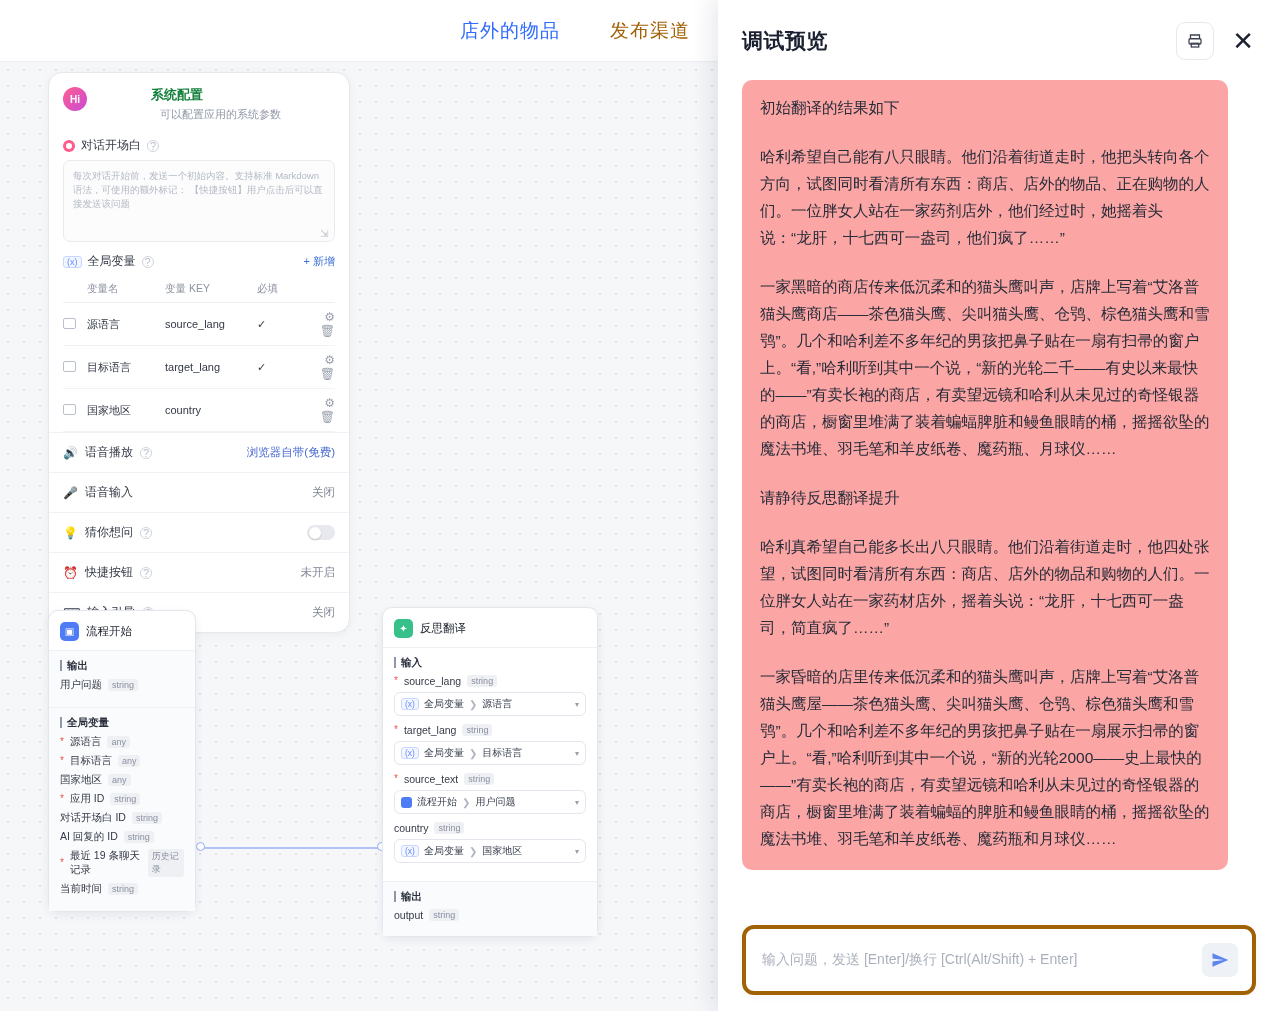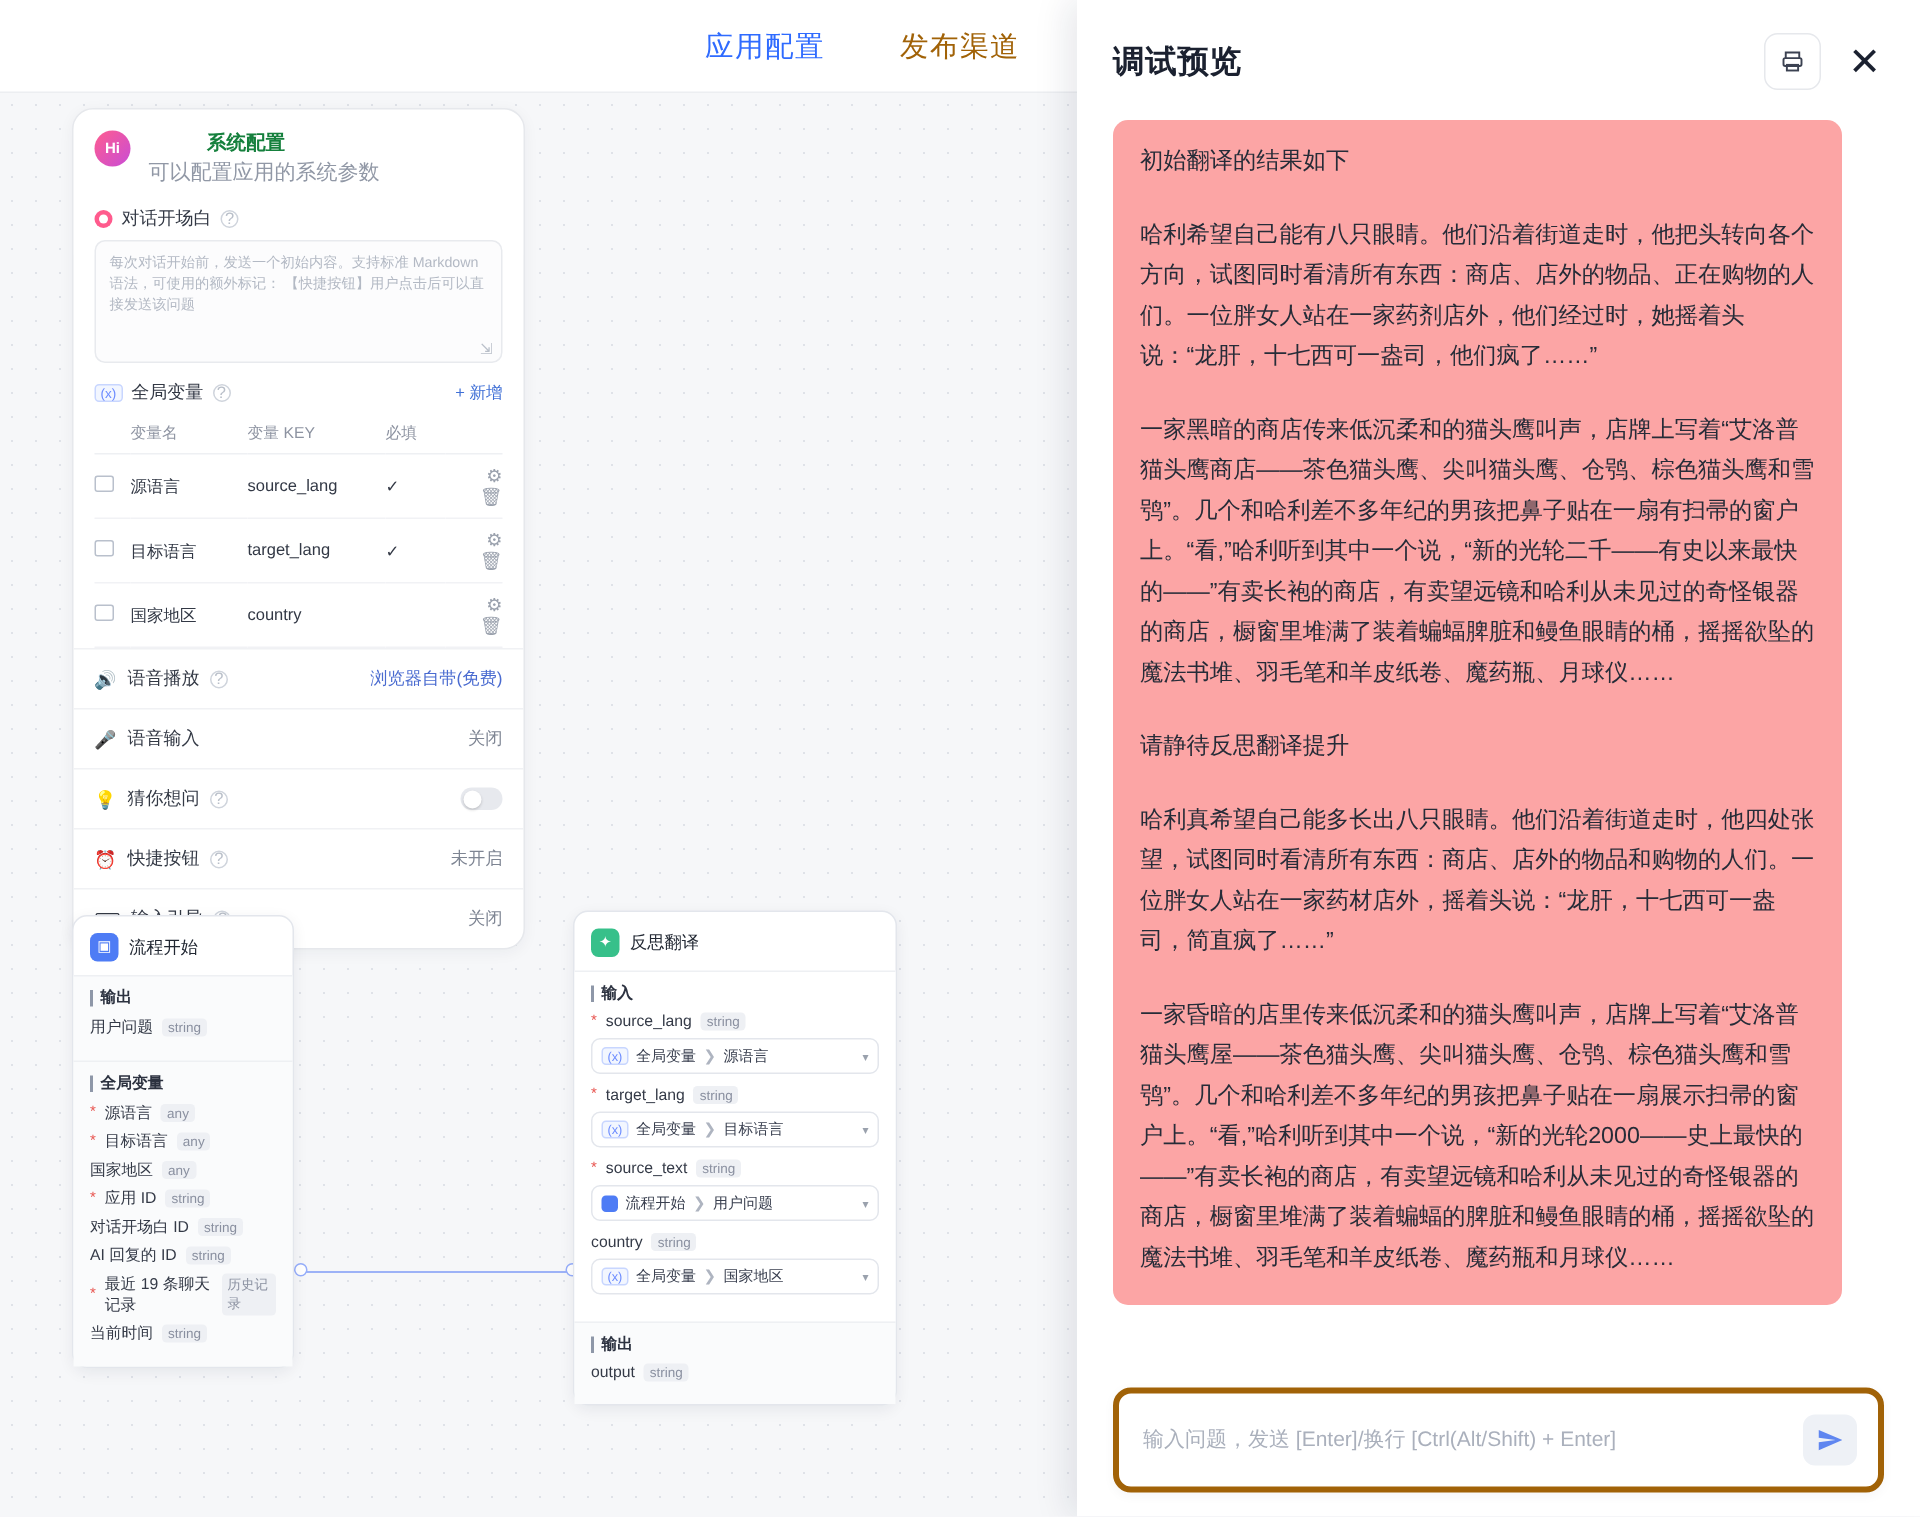--- a/index.html
+++ b/index.html
@@ -38,30 +38,30 @@
   .card {
     position: absolute;
     background: #fff;
     border: 1px solid #e6e8ec;
     border-radius: 12px;
     box-shadow: 0 2px 10px rgba(20,30,60,.05);
   }
 
   
   #sys-card { left: 48px; top: 10px; width: 302px; border-radius: 14px; }
-  .sys-head { display: flex; gap: 12px; padding: 14px 14px 8px 14px; align-items: flex-start; }
+  .sys-head { display: flex; gap: 25px; padding: 14px 14px 8px 14px; align-items: flex-start; }
   .avatar-hi {
     width: 24px; height: 24px; border-radius: 50%;
     background: linear-gradient(135deg,#ff5d8f,#c94cd6);
     color: #fff; font-size: 10px; font-weight: bold;
     display: flex; align-items: center; justify-content: center;
     flex: none;
   }
   .sys-title { font-size: 13px; color: #15803d; font-weight: bold; line-height: 16px; margin-left: 39px; }
-  .sys-sub { font-size: 14px; color: #9198a6; margin-top: 4px; line-height: 14px; }
+  .sys-sub { font-size: 11px; color: #9198a6; margin-top: 4px; line-height: 14px; margin-left: 48px; }
 
   .row-label {
     display: flex; align-items: center; gap: 6px;
     font-size: 12px; color: #333945;
     padding: 8px 14px 6px 14px;
   }
   .dot-pink { width: 12px; height: 12px; border-radius: 50%; background: #ff5b8d; display:inline-block; position:relative;}
   .dot-pink::after{content:"";position:absolute;inset:3px;border-radius:50%;background:#fff;}
   .help { color: #b9bfc9; font-size: 11px; border: 1px solid #cfd4dc; border-radius: 50%; width: 12px; height: 12px; line-height: 10px; text-align: center; display:inline-block;}
 
@@ -195,21 +195,21 @@
     background: linear-gradient(to bottom, rgba(255,255,255,0), #fff 70%);
     pointer-events: none;
   }
 </style>
 </head>
 <body>
 
 <div class="app">
 
   <div class="topbar">
-    <div class="tab active">应用配置</div>
+    <div class="tab active">店外的物品</div>
     <div class="tab">发布渠道</div>
     <div class="tab">对话日志</div>
   </div>
 
   <div class="canvas">
 
     <div class="card" id="sys-card">
       <div class="sys-head">
         <div class="avatar-hi">Hi</div>
         <div>

